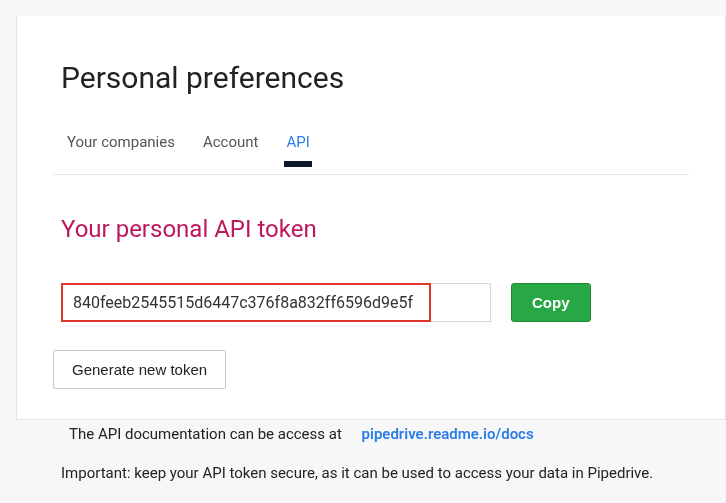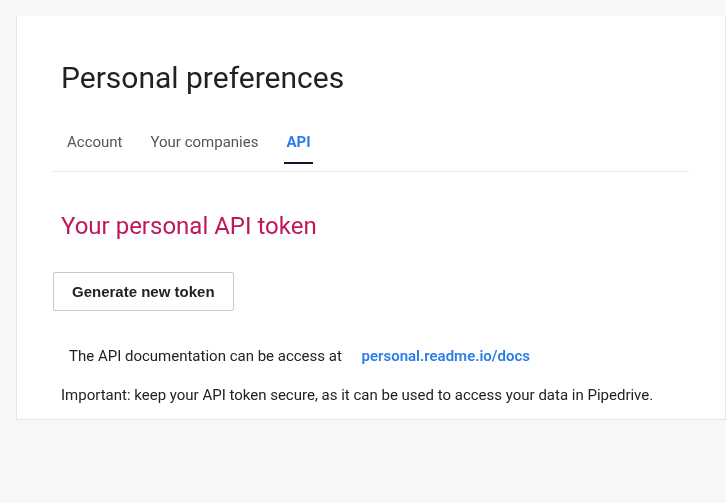--- a/index.html
+++ b/index.html
@@ -37,22 +37,22 @@
     .tab {
       font-size: 15px;
       color: #555;
       padding: 4px 2px 10px 2px;
       cursor: pointer;
       border-bottom: 3px solid transparent;
       margin-bottom: -1px;
     }
     .tab.active {
       color: #2b7de9;
-      font-weight: 700;
-      border-bottom: 2px solid #0f172a;
+      font-weight: 400;
+      border-bottom: 6px solid #0f172a;
       text-align: right;
     }
     .section {
       padding: 32px 28px 28px 28px;
     }
     .section-title {
       font-size: 24px;
       font-weight: 400;
       color: #be185d;
       margin-bottom: 24px;
@@ -86,21 +86,21 @@
       font-size: 15px;
       font-weight: 600;
       padding: 0 20px;
       cursor: pointer;
     }
     .generate-btn {
       background: #fff;
       border: 1px solid #c9c9c9;
       border-radius: 2px;
       font-size: 15px;
-      font-weight: 700;
+      font-weight: 400;
       color: #222;
       padding: 10px 18px;
       cursor: pointer;
       margin-bottom: 26px;
     }
     .doc-text {
       font-size: 15px;
       color: #222;
       line-height: 1.5;
     }
@@ -114,30 +114,35 @@
       font-weight: 400;
     }
   </style>
 </head>
 <body>
 
 <div class="content-panel">
   <div class="inner">
     <h1 class="page-title">Personal preferences</h1>
     <div class="tabs">
+      <div class="tab">Your companies</div>
       <div class="tab">Account</div>
-      <div class="tab">Your companies</div>
       <div class="tab active">API</div>
     </div>
   </div>
 
   <div class="section">
     <h2 class="section-title">Your personal API token</h2>
 
+    <div class="token-row">
+      <div class="token-box">840feeb2545515d6447c376f8a832ff6596d9e5f</div>
+      <div class="token-spacer"></div>
+      <button class="copy-btn">Copy</button>
+    </div>
 
     <button class="generate-btn">Generate new token</button>
 
     <p class="doc-text">
-      <span>The API documentation can be access at </span><a class="doc-link">personal.readme.io/docs</a>
+      <span>The API documentation can be access at </span><a class="doc-link">pipedrive.readme.io/docs</a>
     </p>
     <p class="doc-text important">Important: keep your API token secure, as it can be used to access your data in Pipedrive.</p>
   </div>
 </div>
 
 </body></html>

